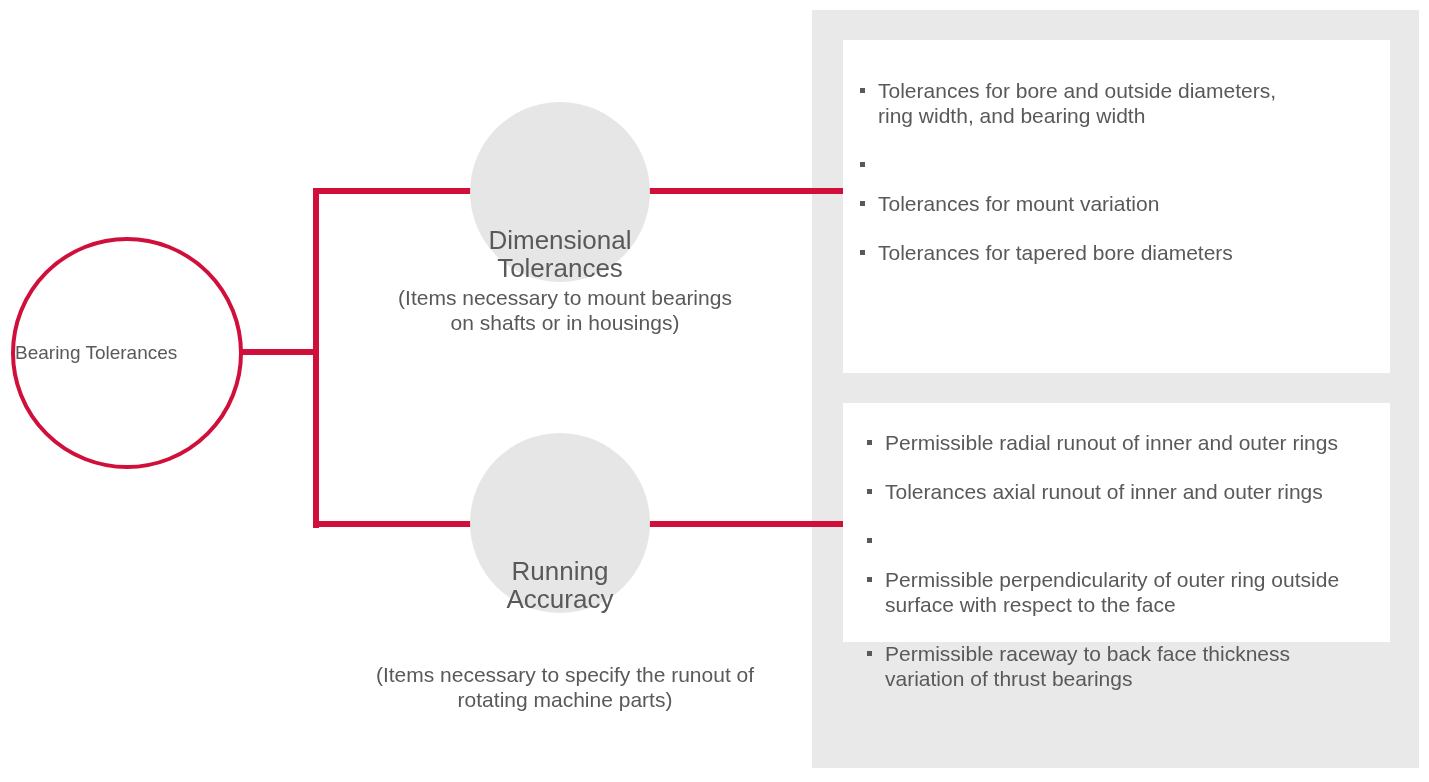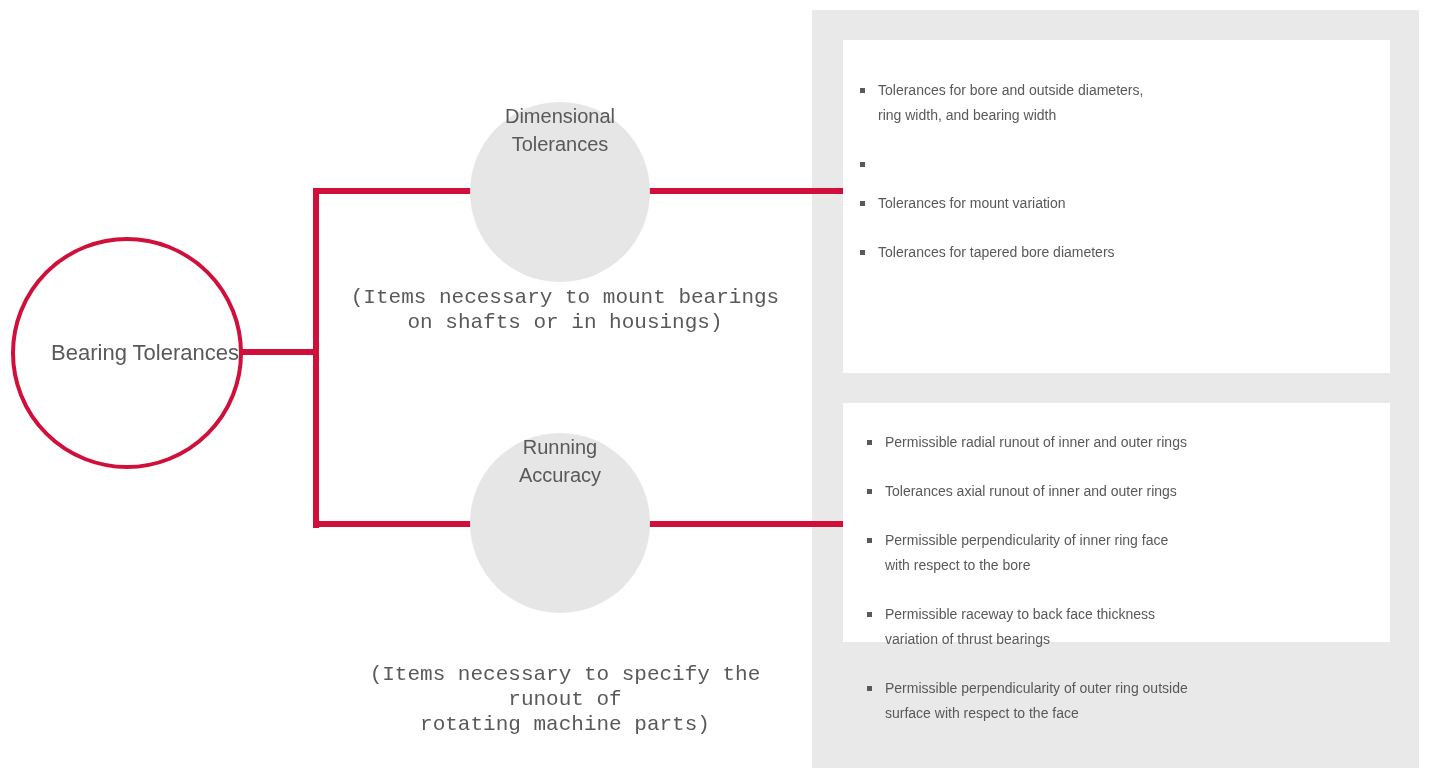--- a/index.html
+++ b/index.html
@@ -25,21 +25,21 @@
     background: var(--card-bg, #ffffff);
     z-index: 1;
     box-sizing: border-box;
   }
   .card1 { left: 843px; top: 40px;  height: 333px; padding: 38px 10px 0 17px; }
   .card2 { left: 843px; top: 403px; height: 239px; padding: 27px 10px 0 24px; }
   .item {
     display: flex;
     align-items: flex-start;
     margin-bottom: 24px;
-    font-size: 14px;
+    font-size: 21px;
     line-height: 25px;
   }
   .bullet {
     flex: 0 0 auto;
     width: 5px; height: 5px;
     background: var(--text, #58595B);
     margin: 10px 13px 0 0;
   }
   .item-text { white-space: pre-line; }
   .line {
@@ -52,47 +52,46 @@
   #hline1 { left: 313px; top: 188px; width: 530px; height: 6px; }
   #hline2 { left: 313px; top: 521px; width: 530px; height: 6px; }
   .root-circle {
     position: absolute;
     left: 11px; top: 237px;
     width: 232px; height: 232px;
     box-sizing: border-box;
     border: 4px solid var(--accent-red, #D0103A);
     border-radius: 50%;
     background: #ffffff;
-    display: flex; align-items: center; justify-content: flex-end;
-    font-size: 22px;
+    display: flex; align-items: center; justify-content: flex-start;
+    font-size: 19px;
     z-index: 3;
   }
   .branch-circle {
     position: absolute;
     width: 180px; height: 180px;
     border-radius: 50%;
     background: var(--circle-fill, #E6E6E6);
-    display: flex; align-items: flex-start; justify-content: center;
+    display: flex; align-items: flex-end; justify-content: center;
     text-align: center;
-    font-size: 20px;
+    font-size: 26px;
     line-height: 28px;
     white-space: pre-line;
     z-index: 3;
   }
   #circle1 { left: 470px; top: 102px; }
   #circle2 { left: 470px; top: 433px; }
   .caption {
     position: absolute;
     width: 460px;
     text-align: center;
     font-size: 21px;
     line-height: 25px;
     white-space: pre-line;
     z-index: 1;
-    font-family: Liberation Mono, monospace;
   }
   #caption1 { left: 335px; top: 285px; }
   #caption2 { left: 335px; top: 629px; margin-top: 33px; }
 </style>
 </head>
 <body>
 
 <div class="canvas">
 
   <div class="panel"></div>
@@ -143,28 +142,26 @@
     <div class="item">
       <span class="bullet"></span>
       <span class="item-text">Permissible radial runout of inner and outer rings</span>
     </div>
     <div class="item">
       <span class="bullet"></span>
       <span class="item-text">Tolerances axial runout of inner and outer rings</span>
     </div>
     <div class="item">
       <span class="bullet"></span>
-      <span class="item-text">Permissible perpendicularity of inner ring face
-with respect to the bore</span>
+    </div>
+    <div class="item">
+      <span class="bullet"></span>
+      <span class="item-text">Permissible perpendicularity of outer ring outside
+surface with respect to the face</span>
     </div>
     <div class="item">
       <span class="bullet"></span>
       <span class="item-text">Permissible raceway to back face thickness
 variation of thrust bearings</span>
     </div>
-    <div class="item">
-      <span class="bullet"></span>
-      <span class="item-text">Permissible perpendicularity of outer ring outside
-surface with respect to the face</span>
-    </div>
   </div>
 
 </div>
 
 </body></html>

